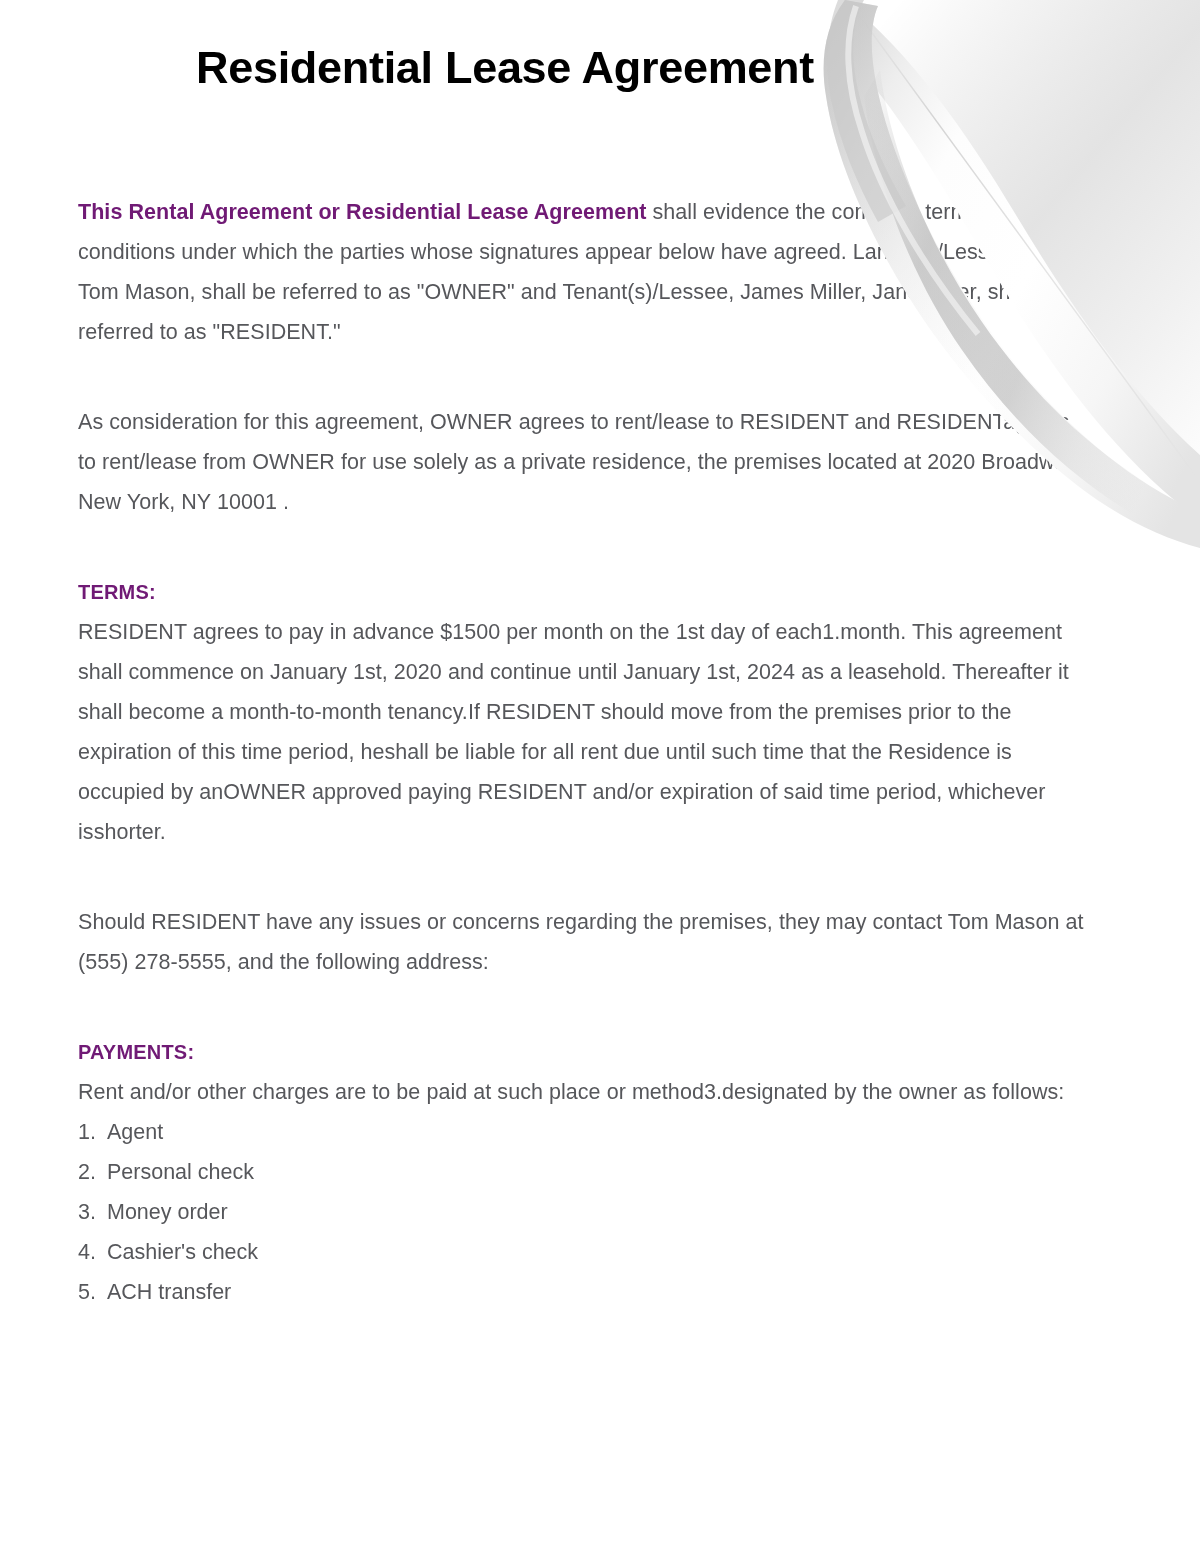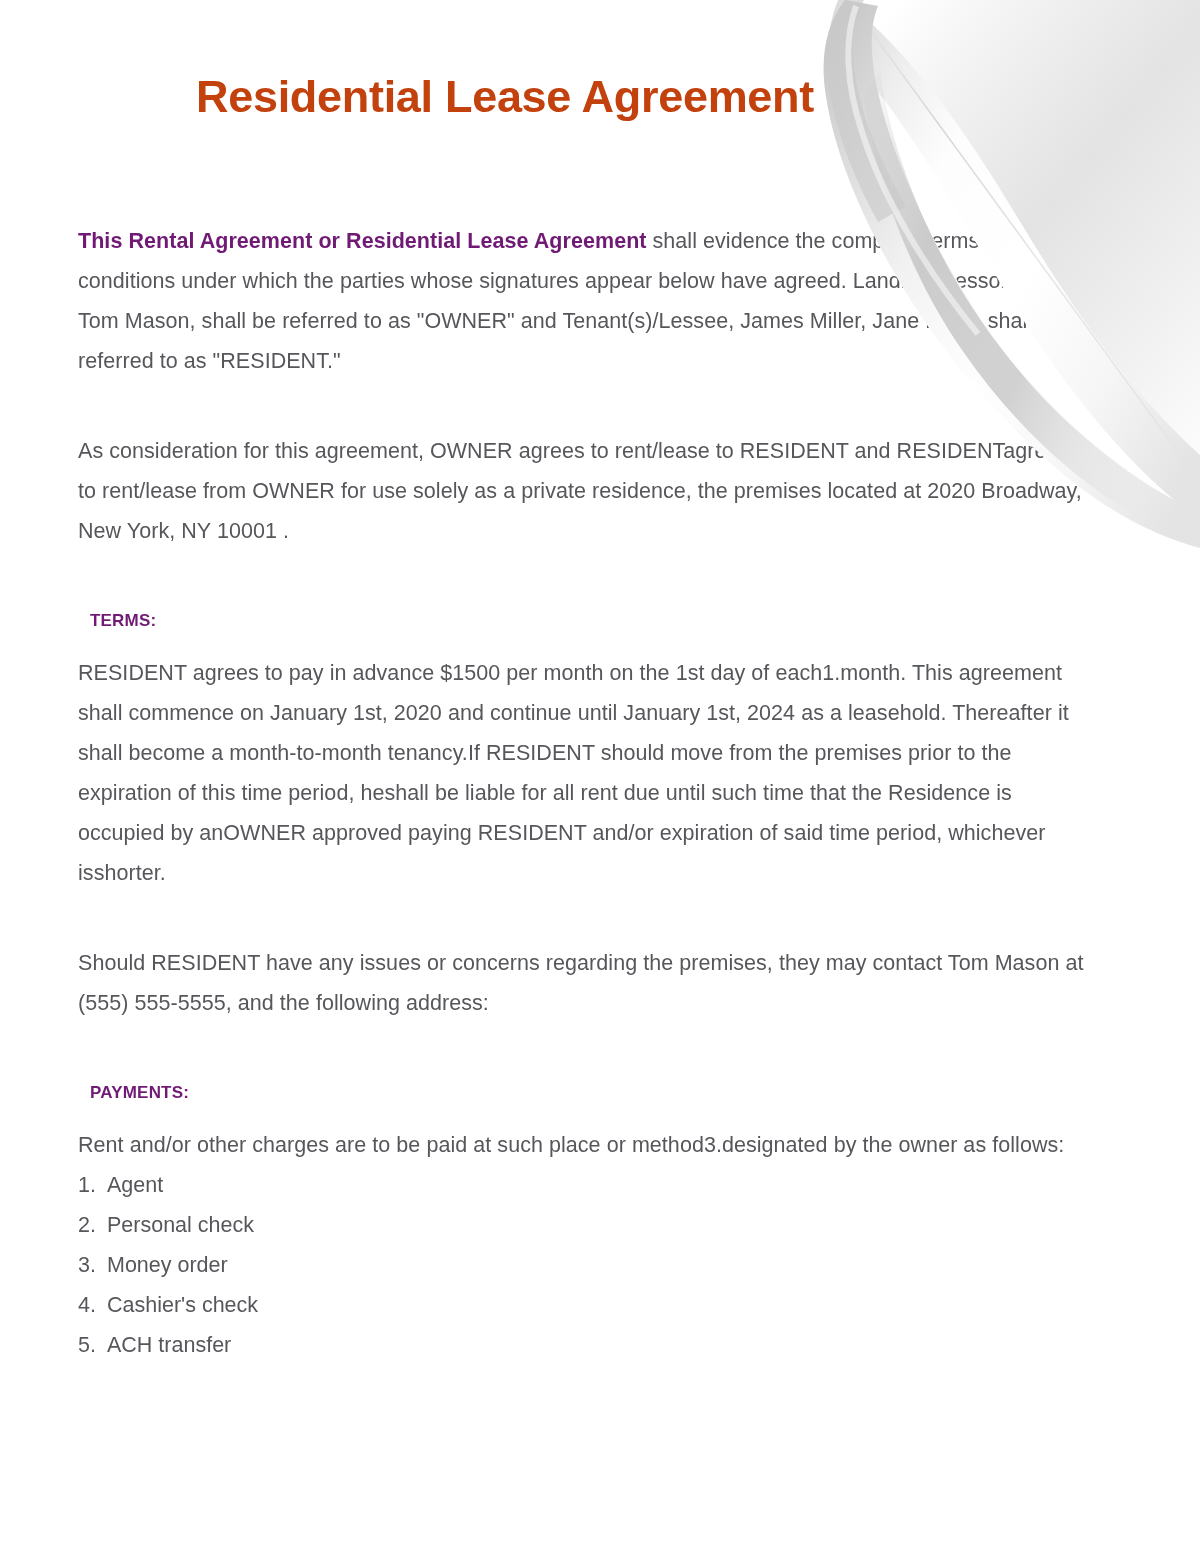--- a/index.html
+++ b/index.html
@@ -26,24 +26,24 @@
   .doc-body {
     position: absolute;
     left: 78px;
     top: 0;
     width: 1014px;
   }
 
   .doc-title {
     font-size: 45px;
     font-weight: bold;
-    color: #c2410c;
+    color: #000000;
     letter-spacing: -0.3px;
     margin: 0;
-    padding-top: 72px;
+    padding-top: 43px;
     padding-left: 118px;
     line-height: 1.12;
     white-space: nowrap;
   }
 
   .para {
     font-size: 21.5px;
     line-height: 40px;
     color: #56575b;
     font-weight: 400;
@@ -59,23 +59,23 @@
     margin-top: 50px;
   }
 
   .para b,
   .section-head {
     color: #701a75;
     font-weight: bold;
   }
 
   .section-head {
-    font-size: 17px;
+    font-size: 20px;
     line-height: 40px;
-    margin: 12px;
+    margin: 0;
     letter-spacing: 0.2px;
   }
 
   .section-block {
     margin-top: 50px;
   }
 
   .pay-list {
     margin: 0;
     padding: 0;
@@ -121,21 +121,21 @@
     </p>
 
     <p class="para spaced">As consideration for this agreement, OWNER agrees to rent/lease to RESIDENT and RESIDENTagrees to rent/lease from OWNER for use solely as a private residence, the premises located at 2020 Broadway, New York, NY 10001 .</p>
 
     <div class="section-block">
       <div class="section-head">TERMS:</div>
       <p class="para">RESIDENT agrees to pay in advance $1500 per month on the  1st  day of each1.month. This agreement shall commence on  January 1st, 2020  and continue until January 1st, 2024  as a leasehold. Thereafter it shall become a month-to-month tenancy.If RESIDENT should move from the premises prior to the expiration of this time period, heshall be liable for all rent due until such time that the Residence is occupied by anOWNER approved paying RESIDENT and/or expiration of said time period, whichever isshorter.</p>
     </div>
 
     <div class="section-block">
-      <p class="para">Should RESIDENT have any issues or concerns regarding the premises, they may contact  Tom Mason at (555) 555-5555, and the following address:</p>
+      <p class="para">Should RESIDENT have any issues or concerns regarding the premises, they may contact  Tom Mason at (555) 278-5555, and the following address:</p>
     </div>
 
     <div class="section-block">
       <div class="section-head">PAYMENTS:</div>
       <p class="para">Rent and/or other charges are to be paid at such place or method3.designated by the owner as follows:</p>
       <ol class="pay-list">
         <li>
           <span class="num">1.</span>
           <span>Agent</span>
         </li>

